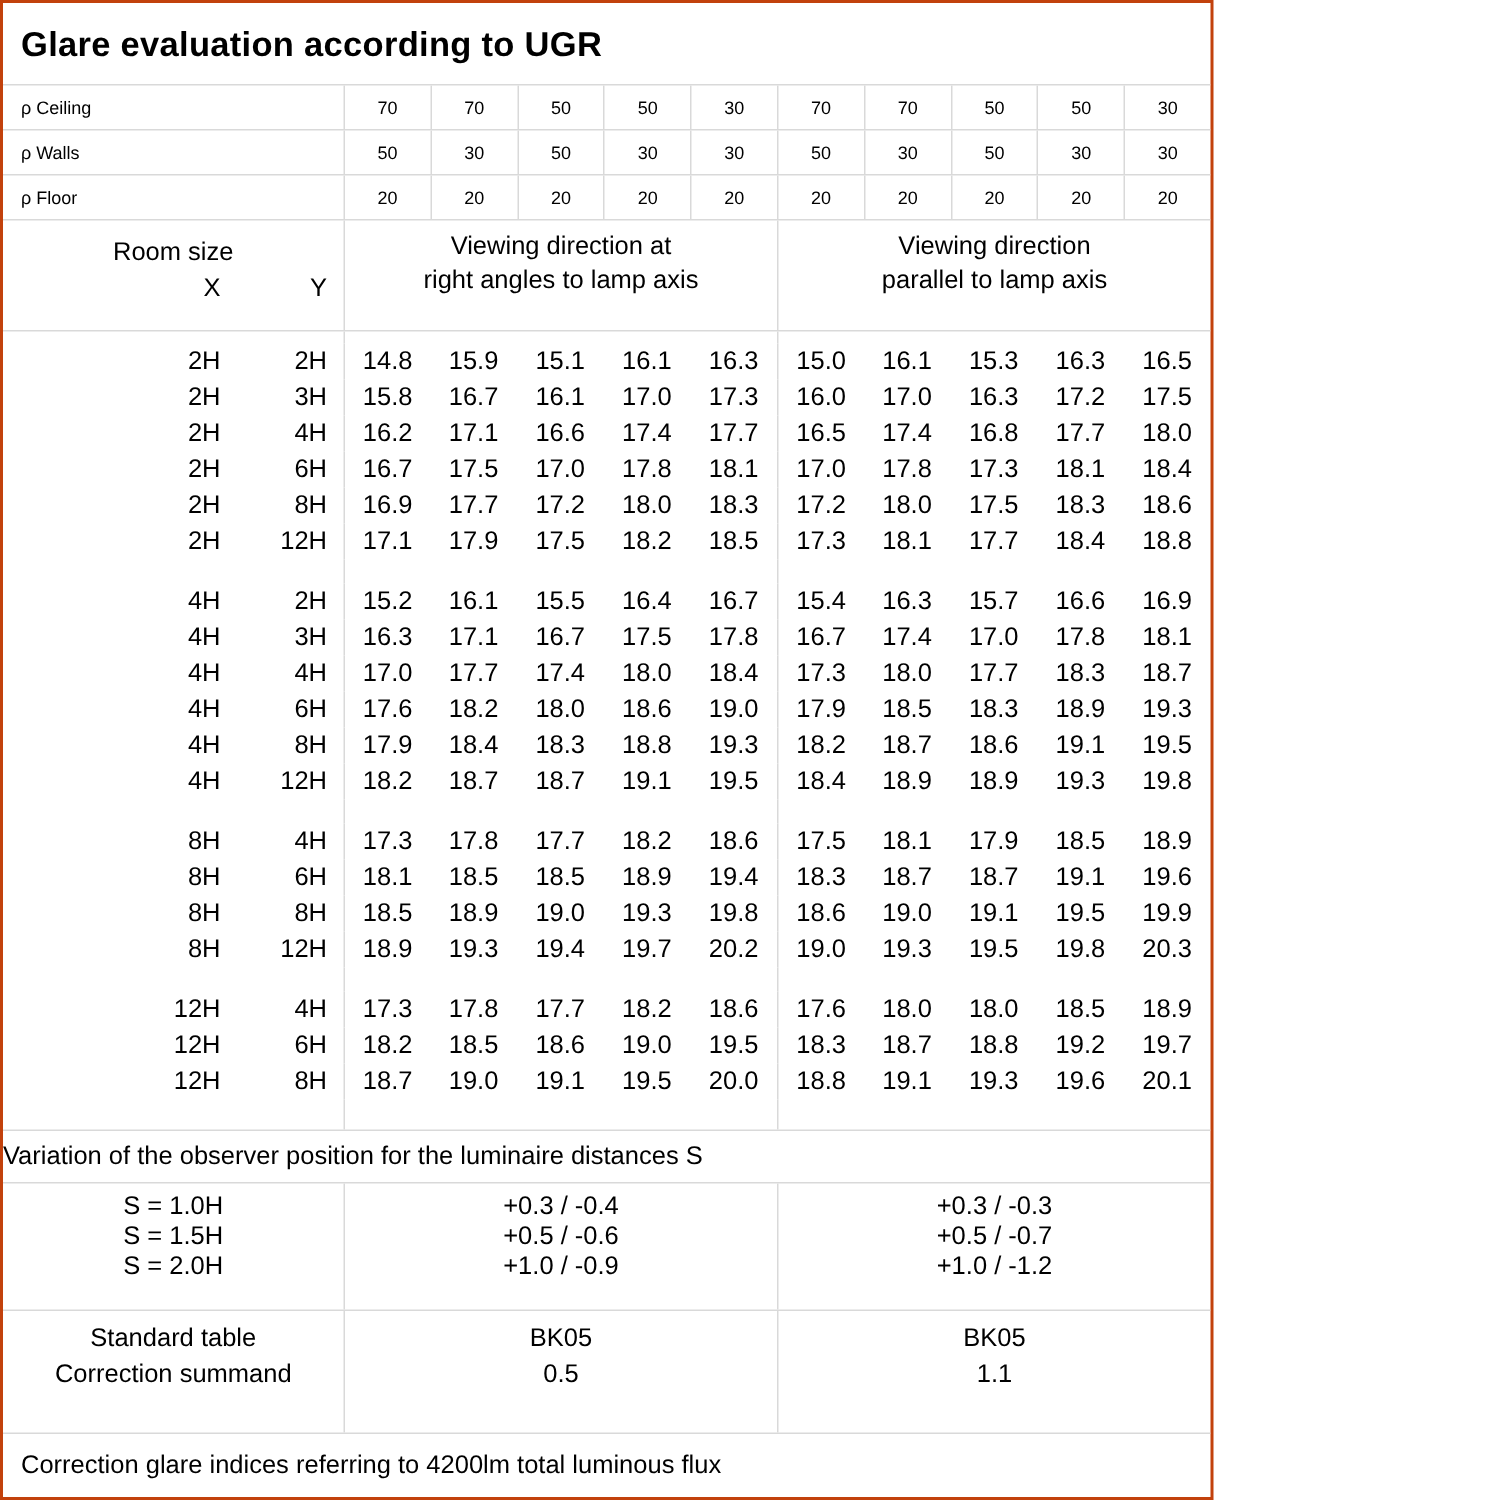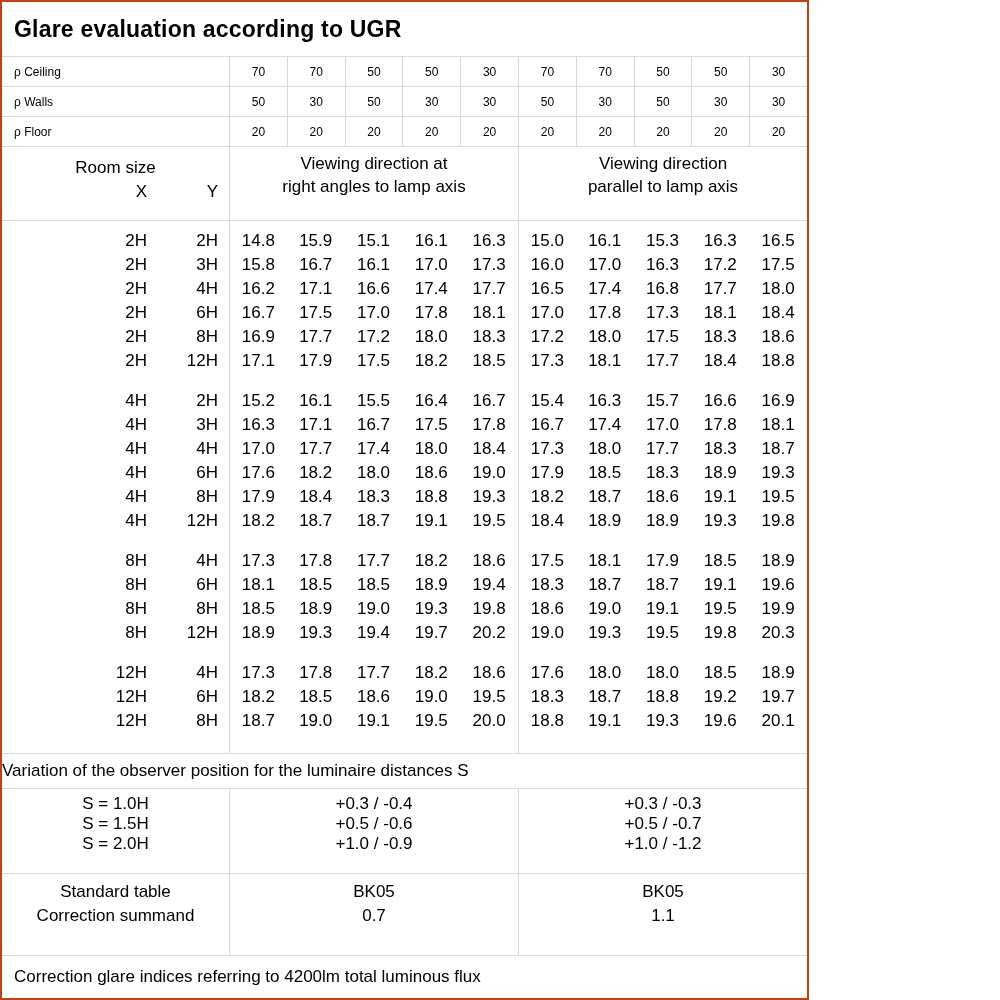--- a/index.html
+++ b/index.html
@@ -449,21 +449,21 @@
     </div>
   </div>
 
   <div class="std-row hline">
     <div class="std-cell">
       <div>Standard table</div>
       <div>Correction summand</div>
     </div>
     <div class="std-cell mid">
       <div>BK05</div>
-      <div>0.7</div>
+      <div>0.5</div>
     </div>
     <div class="std-cell rgt">
       <div>BK05</div>
       <div>1.1</div>
     </div>
   </div>
 
   <div class="footer-row">
     <span>Correction glare indices referring to 4200lm total luminous flux</span>
   </div>

